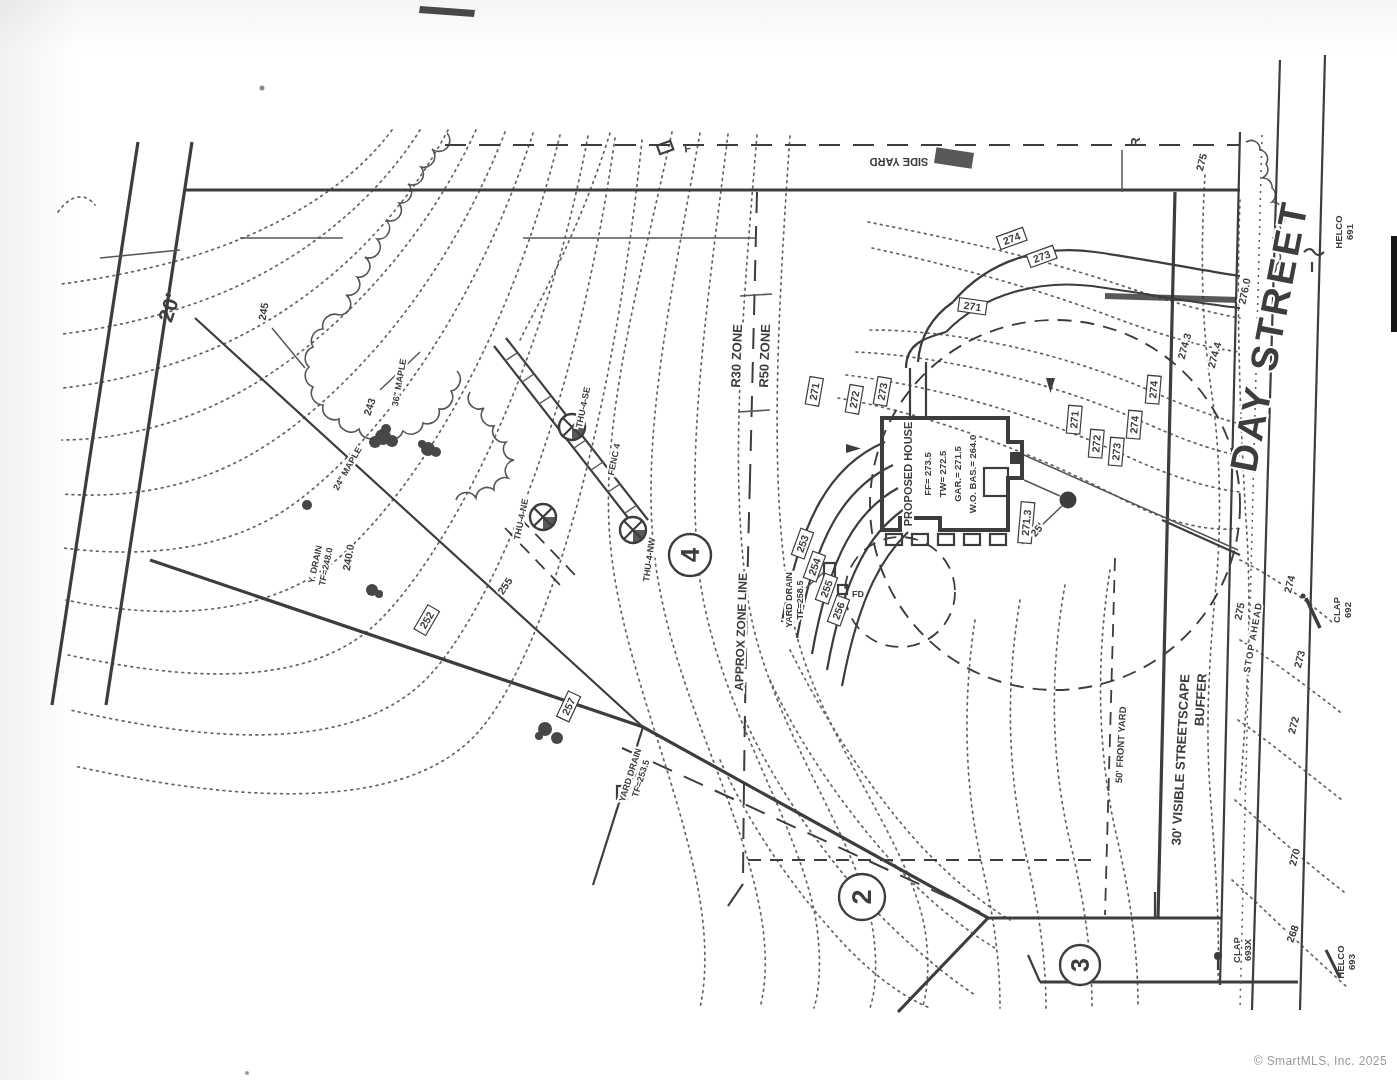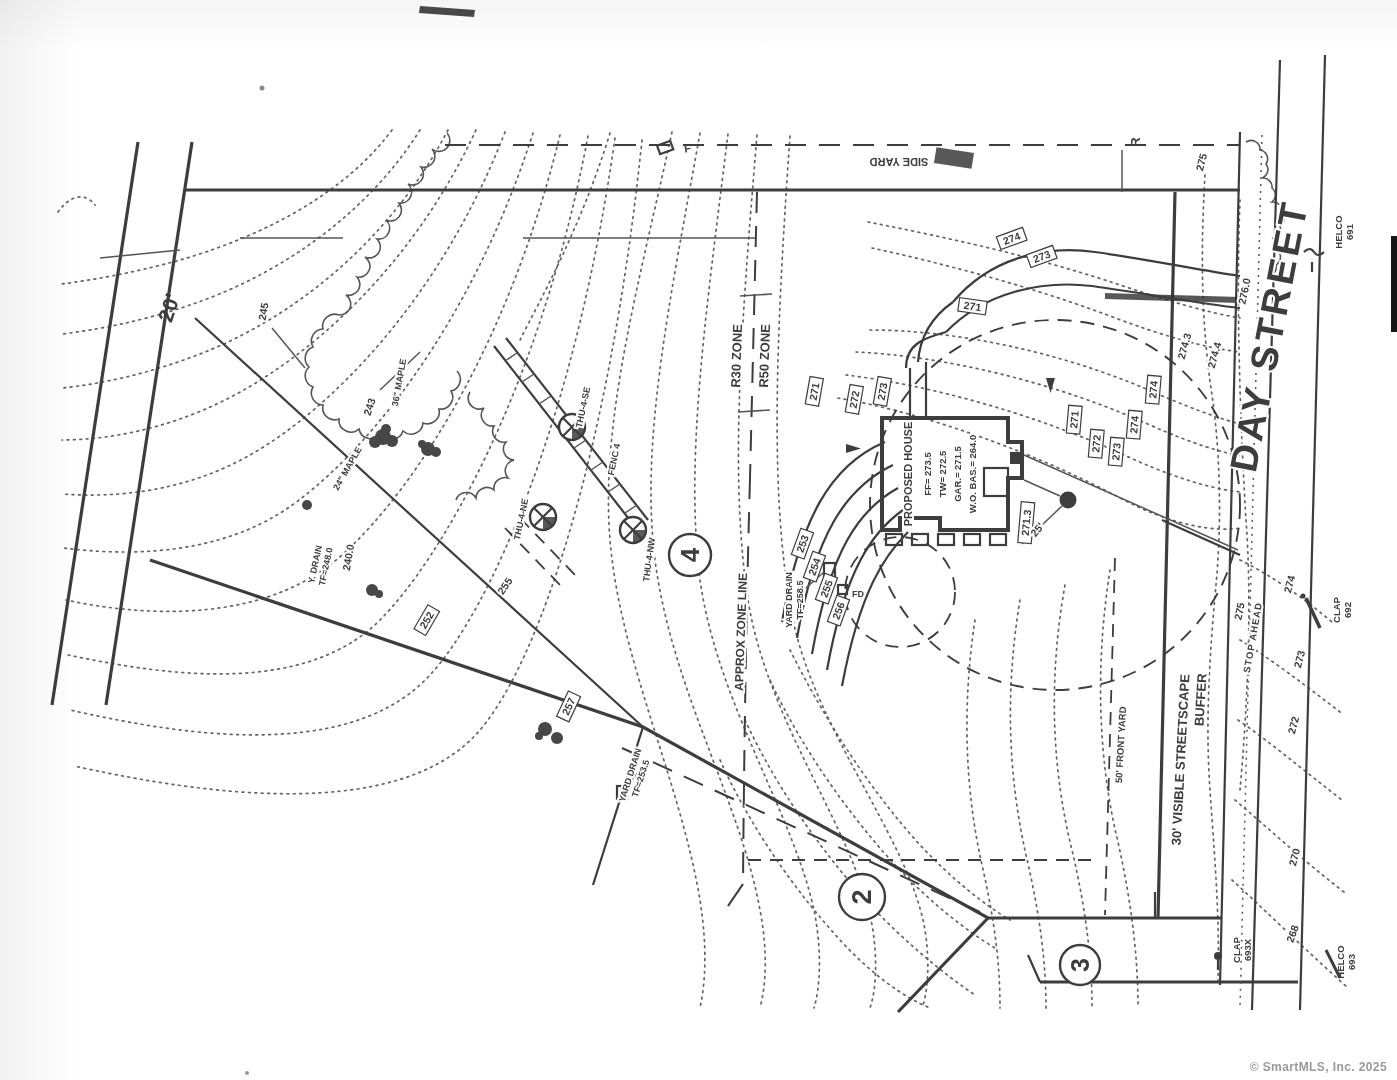--- a/index.html
+++ b/index.html
@@ -17,22 +17,22 @@
   .dc{stroke:var(--ink,#3d3d3d);stroke-width:1.9;fill:none;stroke-dasharray:14 9}
   .lbl{fill:var(--ink,#3d3d3d);font-family:"Liberation Sans",sans-serif;font-weight:bold;text-anchor:middle}
   .halo{paint-order:stroke;stroke:var(--paper,#fff);stroke-width:4px}
   .clab{font:bold 10.5px "Liberation Sans",sans-serif;fill:var(--ink,#3d3d3d);text-anchor:middle}
   .lblbox{fill:var(--paper,#fff);stroke:var(--ink,#3d3d3d);stroke-width:1.2}
   .blob{fill:#474747}
   .shade-left{position:absolute;left:0;top:0;width:78px;height:100%;
       background:linear-gradient(90deg,rgba(0,0,0,.055),rgba(0,0,0,0));pointer-events:none}
   .shade-top{position:absolute;left:0;top:0;width:100%;height:52px;
       background:linear-gradient(180deg,rgba(0,0,0,.04),rgba(0,0,0,0));pointer-events:none}
-  .watermark{position:absolute;right:10px;bottom:6px;font-size:12px;letter-spacing:.4px;
-      color:var(--watermark,#9a9a9a);font-weight:bold}
+  .watermark{position:absolute;right:10px;bottom:12px;font-size:12px;letter-spacing:.4px;
+      color:var(--watermark,#9a9a9a);font-weight:normal}
 </style>
 </head>
 <body>
 
 <div class="page">
 <svg viewBox="0 0 1397 1080" width="1397" height="1080">
 
   <g>
     <path d="M420,6 l55,4 l-1,7 l-55,-4 z" fill="#2a2a2a" opacity=".85"></path>
     <rect x="1391" y="236" width="6" height="96" fill="#161616"></rect>

